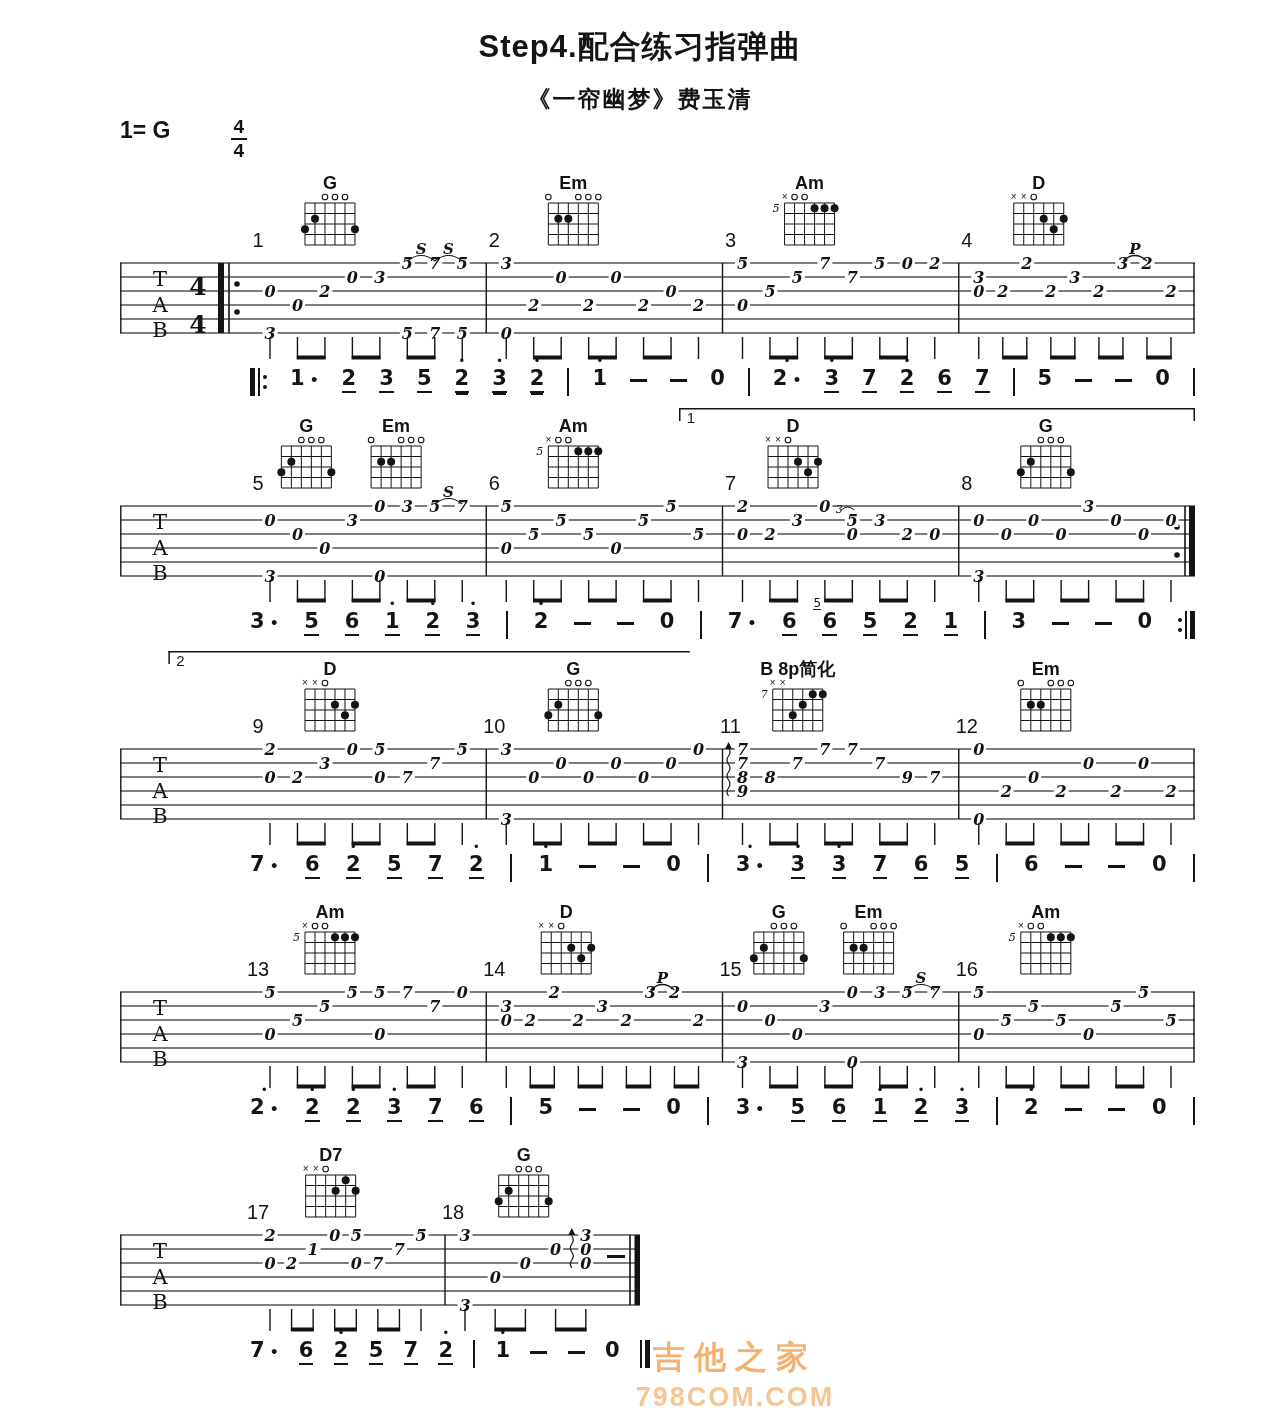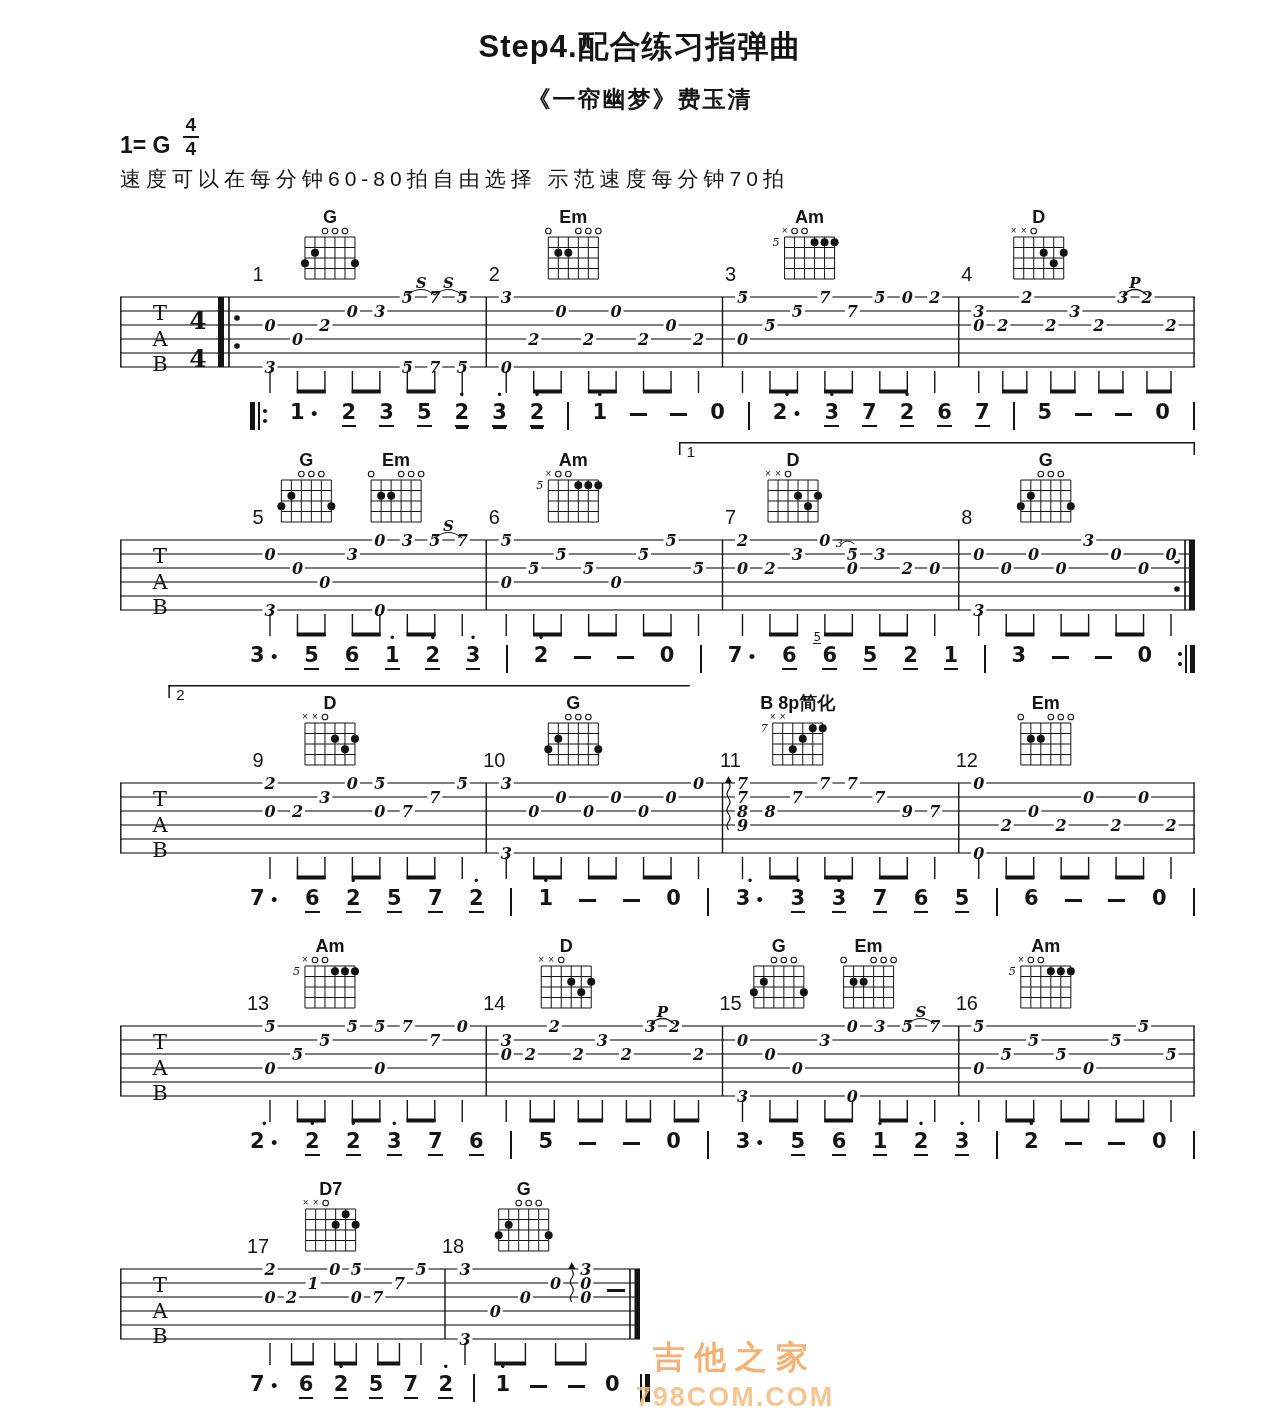--- a/index.html
+++ b/index.html
@@ -1,20 +1,20 @@
 <!DOCTYPE html>
 <html><head>
 <meta charset="utf-8">
 <style>
   html,body{margin:0;padding:0;background:#fff;}
   .page{position:relative;width:1280px;height:1422px;background:#fff;color:#141414;
         font-family:"Liberation Sans",sans-serif;overflow:hidden;}
   .title{margin-top:26px;text-align:center;font-size:31px;font-weight:800;letter-spacing:1px;}
   .subtitle{margin-top:16px;text-align:center;font-size:23px;font-weight:600;letter-spacing:2px;}
-  .keyrow{margin:2px 0 0 120px;font-size:23px;font-weight:600;display:flex;align-items:flex-end;height:42px;}
+  .keyrow{margin:2px 0 0 120px;font-size:23px;font-weight:600;display:flex;align-items:flex-start;height:42px;gap:48px;}
   .frac{display:inline-flex;flex-direction:column;align-items:center;line-height:1.05;margin-left:12px;
         font-size:19px;font-weight:700;}
   .frac .ftop{border-bottom:2px solid #141414;padding:0 3px 1px;}
   .frac .fbot{padding-top:1px;}
   .tempo{margin:6px 0 0 120px;font-size:21px;font-weight:500;letter-spacing:5px;}
   .systems{margin-left:120px;width:1075px;}
   .system{margin-bottom:4px;}
   .system svg{display:block;}
   .jianpu{display:flex;justify-content:space-between;align-items:flex-start;
           padding-left:130px;box-sizing:border-box;height:32px;width:1075px;
@@ -43,21 +43,20 @@
 <div class="page">
   <div class="title">Step4.配合练习指弹曲</div>
   <div class="subtitle">《一帘幽梦》费玉清</div>
   <div class="keyrow">
     <span>1= G</span>
     <span class="frac">
       <span class="ftop">4</span>
       <span class="fbot">4</span>
     </span>
   </div>
-  <div class="tempo">速度可以在每分钟60-80拍自由选择 示范速度每分钟70拍</div>
   <div class="systems" id="systems">
       <section class="system">
         <svg viewBox="0 0 1075 206" width="1075" height="206">
           <rect x="0" y="103.45" width="1075" height="1.1" fill="#141414"></rect>
           <rect x="0" y="117.45" width="1075" height="1.1" fill="#141414"></rect>
           <rect x="0" y="131.45" width="1075" height="1.1" fill="#141414"></rect>
           <rect x="0" y="145.45" width="1075" height="1.1" fill="#141414"></rect>
           <rect x="0" y="159.45" width="1075" height="1.1" fill="#141414"></rect>
           <rect x="0" y="173.45" width="1075" height="1.1" fill="#141414"></rect>
           <rect x="0.10000000000000009" y="104" width="1.4" height="70" fill="#141414"></rect>

